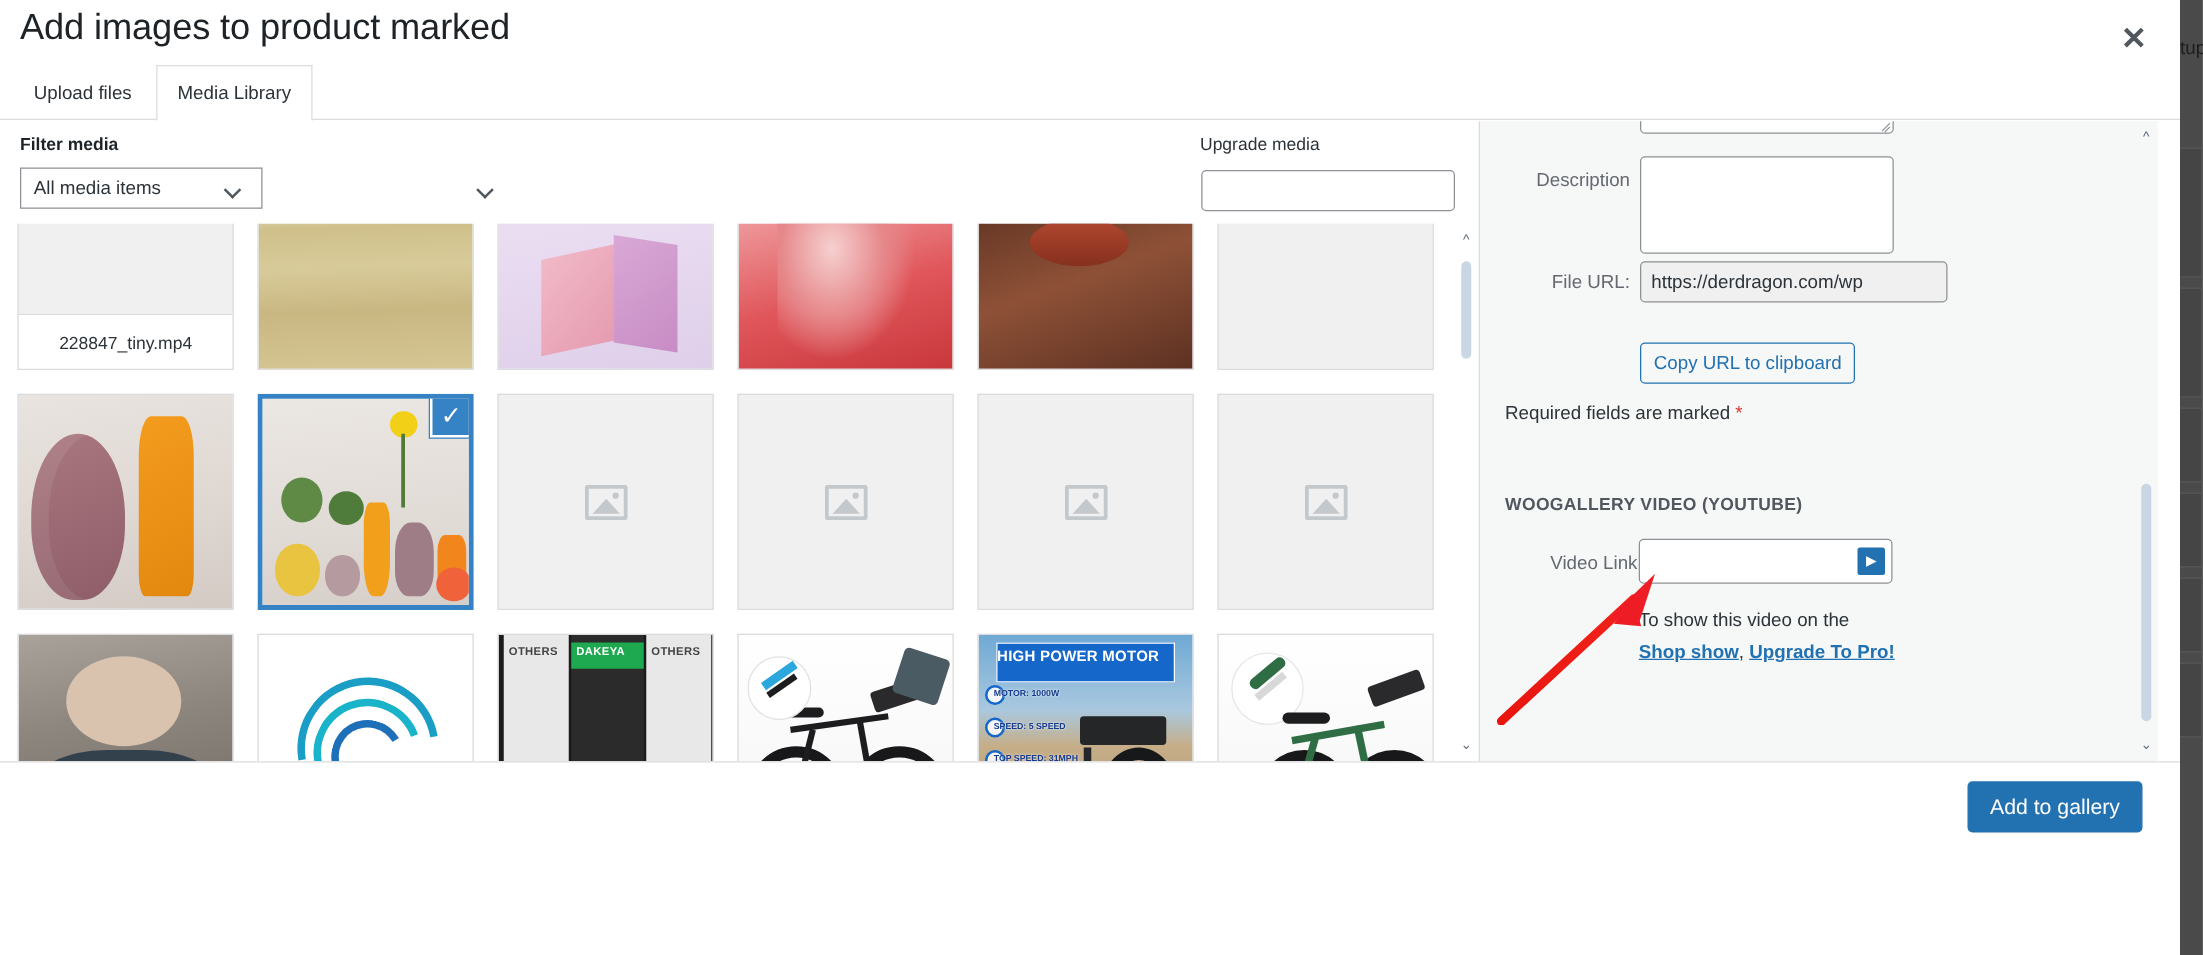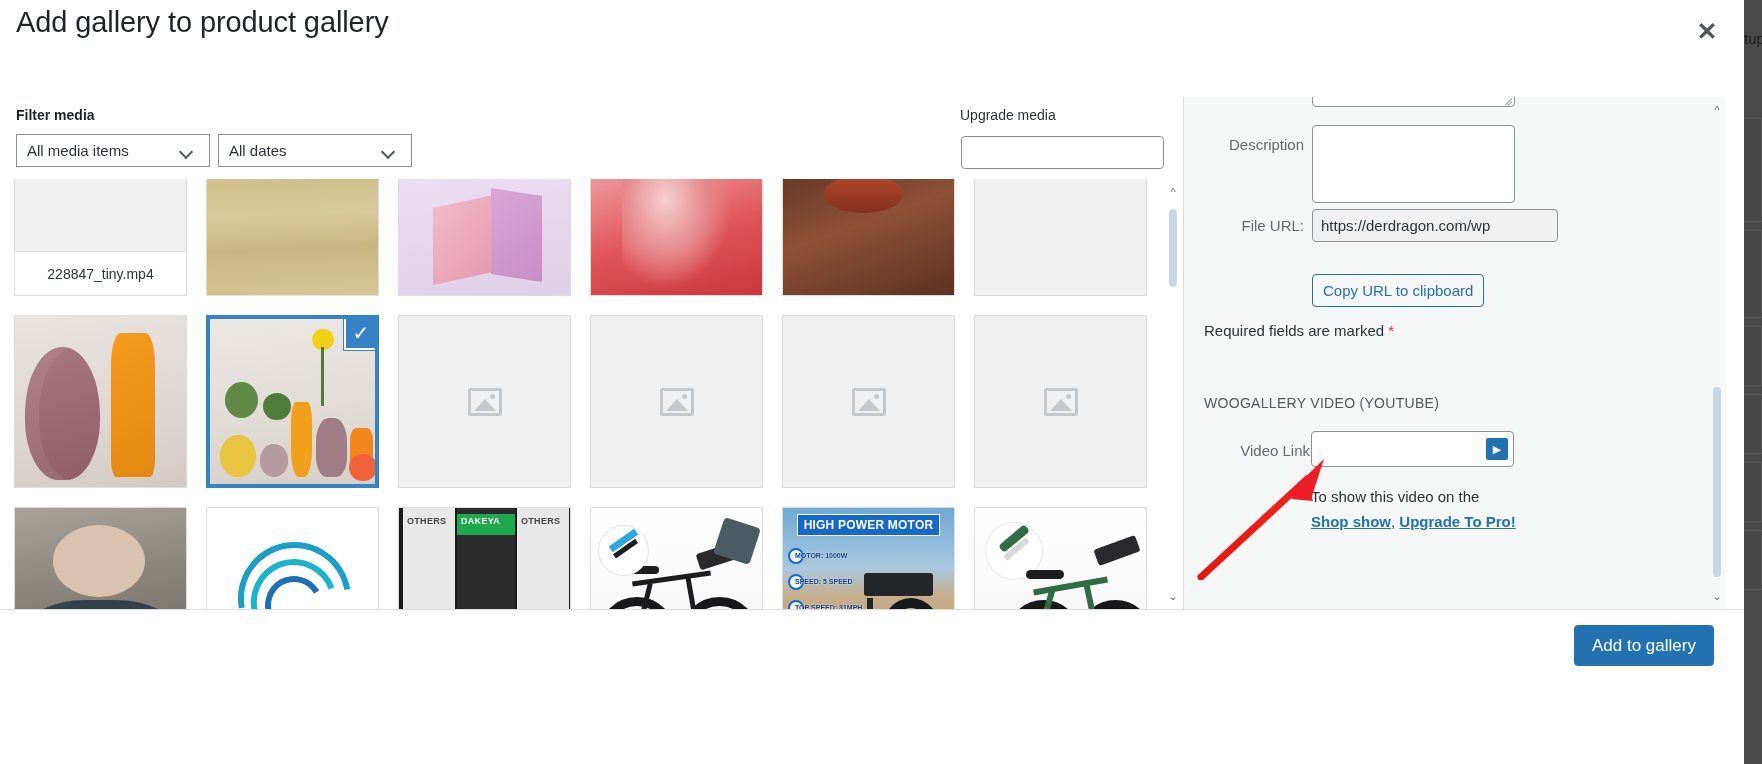--- a/index.html
+++ b/index.html
@@ -398,27 +398,26 @@
     position: absolute;
     border: 9px solid #18181a;
     border-radius: 50%;
   }
   .art-motor {
     background: linear-gradient(180deg,#6fa9d4 0%,#a9c8df 35%,#c6ae89 52%,#a98f6b 100%);
   }
   .art-motor .banner {
     position: absolute;
     left: 8%; right: 8%; top: 6px;
-    height: 22px;
+    height: 32px;
     background: #1568c9;
     border: 1px solid #fff;
     color: #fff;
     font-size: 12px;
     font-weight: 700;
-    text-align: center;
     line-height: 20px;
     letter-spacing: .2px;
   }
   .art-motor .spec {
     position: absolute;
     left: 7%;
     font-size: 7px;
     color: #153a8c;
     font-weight: 700;
     text-shadow: 0 0 2px #fff;
@@ -523,21 +522,21 @@
     position: absolute;
     left: 1204px; top: 322px;
     font-size: 15px;
     color: #2c3338;
   }
   #required-note .star { color: #d63638; }
   #woo-heading {
     position: absolute;
     left: 1204px; top: 395px;
     font-size: 14px;
-    font-weight: 400;
+    font-weight: 700;
     color: #50575e;
     letter-spacing: .3px;
   }
   #video-link-label {
     position: absolute;
     left: 1224px; top: 442px;
     width: 86px;
     text-align: right;
     font-size: 15px;
     color: #646970;
@@ -662,30 +661,33 @@
 <div class="bg-row" style="top:118px;height:104px;"></div>
 <div class="bg-row" style="top:230px;height:88px;"></div>
 <div class="bg-row" style="top:326px;height:60px;"></div>
 <div class="bg-row" style="top:394px;height:60px;"></div>
 <div class="bg-row" style="top:462px;height:60px;"></div>
 <div class="bg-row" style="top:530px;height:60px;"></div>
 
 <div id="modal">
 
   <div id="modal-header">
-    <div id="modal-title">Add gallery to product gallery</div>
+    <div id="modal-title">Add images to product marked</div>
     <button id="close-btn">✕</button>
   </div>
 
+  <div id="tabs">
+    <div class="tab" style="left:10px;">Upload files</div>
+    <div class="tab active" style="left:125px;">Media Library</div>
+  </div>
 
   <div id="toolbar">
     <div id="filter-label">Filter media</div>
     <div class="wp-select sel-media">All media items</div>
     <span class="sel-caret caret-media"></span>
-    <div class="wp-select sel-dates">All dates</div>
     <span class="sel-caret caret-dates"></span>
     <div id="search-label">Upgrade media</div>
   </div>
   <input id="search-input" type="text" placeholder="" style="">
 
   <div id="grid-wrap">
     <div id="grid">
 
       <div class="thumb" style="left:0px;top:0px;">
         <div class="inner">

